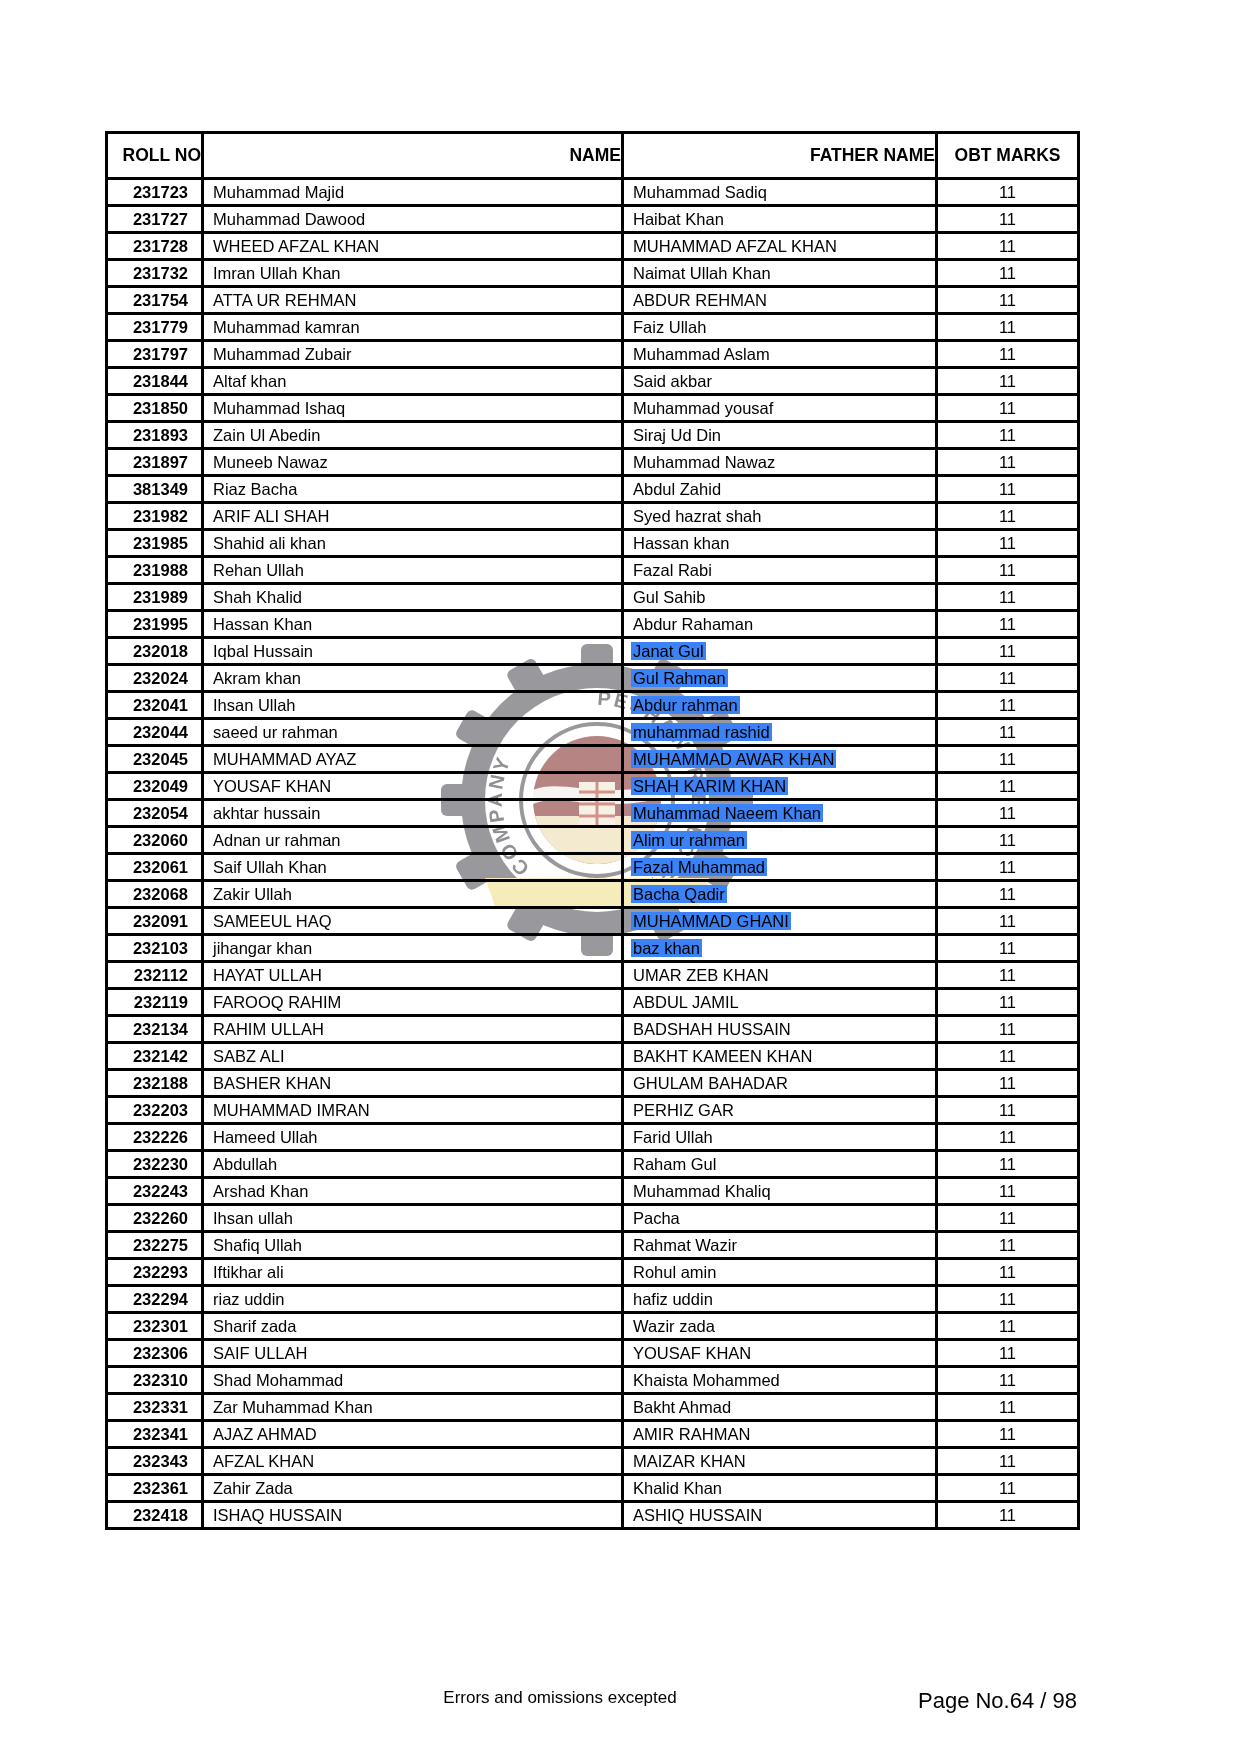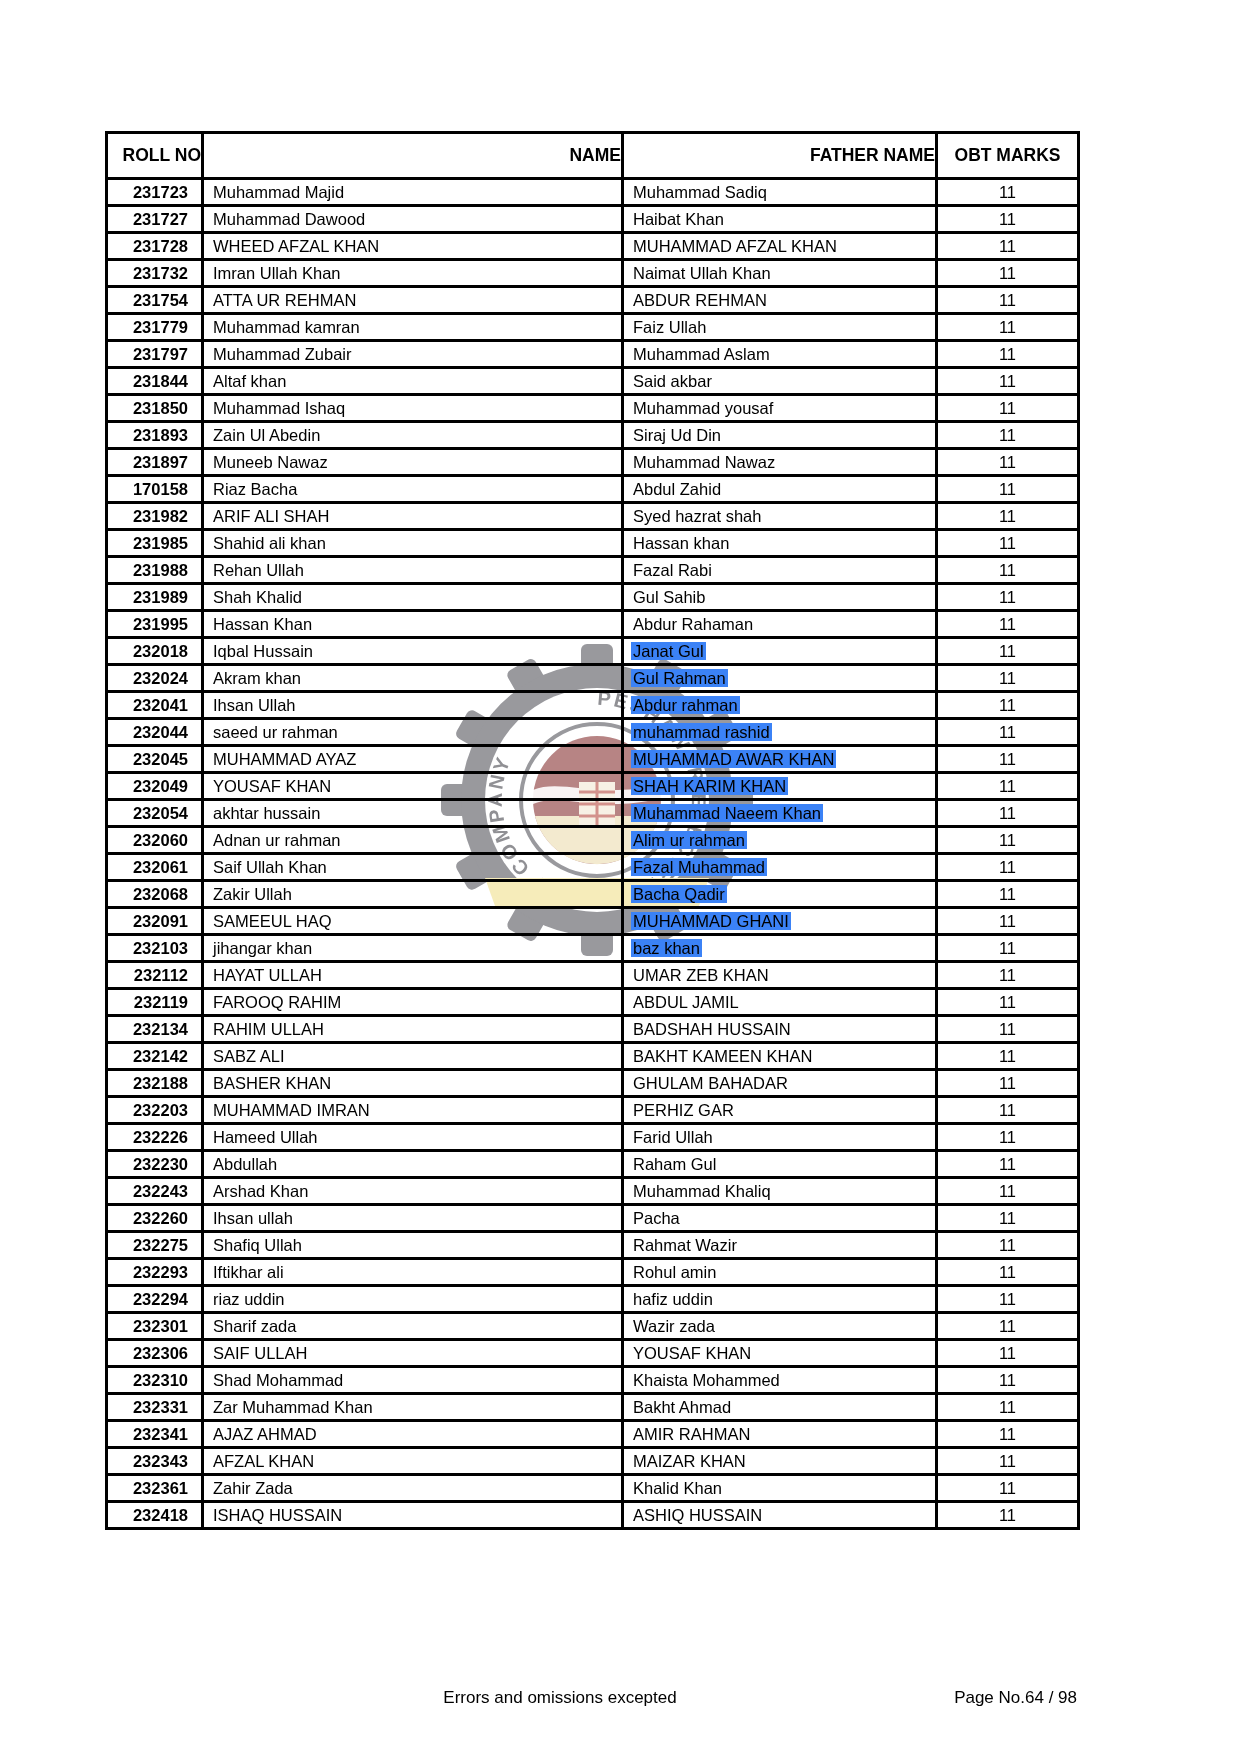--- a/index.html
+++ b/index.html
@@ -30,21 +30,21 @@
 
   
   tbody tr:nth-child(n+18):nth-child(-n+29) td.father span { background:#3b82f6; }
 
   
   .footer-note {
     position:absolute; left:105px; width:910px; top:1688px;
     text-align:center; font-size:17px;
   }
   .footer-page {
-    position:absolute; right:163px; top:1688px; font-size:17px;
+    position:absolute; right:163px; top:1688px; font-size:22px;
   }
 </style>
 </head>
 <body>
 
 <div class="page">
 
   <div class="watermark">
     <svg width="320" height="320" viewBox="0 0 320 320">
       <g opacity="0.55">
@@ -159,21 +159,21 @@
       <td class="father"><span>Siraj Ud Din</span></td>
       <td class="obt">11</td>
     </tr>
         <tr>
       <td class="roll">231897</td>
       <td class="name"><span>Muneeb Nawaz</span></td>
       <td class="father"><span>Muhammad Nawaz</span></td>
       <td class="obt">11</td>
     </tr>
         <tr>
-      <td class="roll">170158</td>
+      <td class="roll">381349</td>
       <td class="name"><span>Riaz Bacha</span></td>
       <td class="father"><span>Abdul Zahid</span></td>
       <td class="obt">11</td>
     </tr>
         <tr>
       <td class="roll">231982</td>
       <td class="name"><span>ARIF ALI SHAH</span></td>
       <td class="father"><span>Syed hazrat shah</span></td>
       <td class="obt">11</td>
     </tr>

